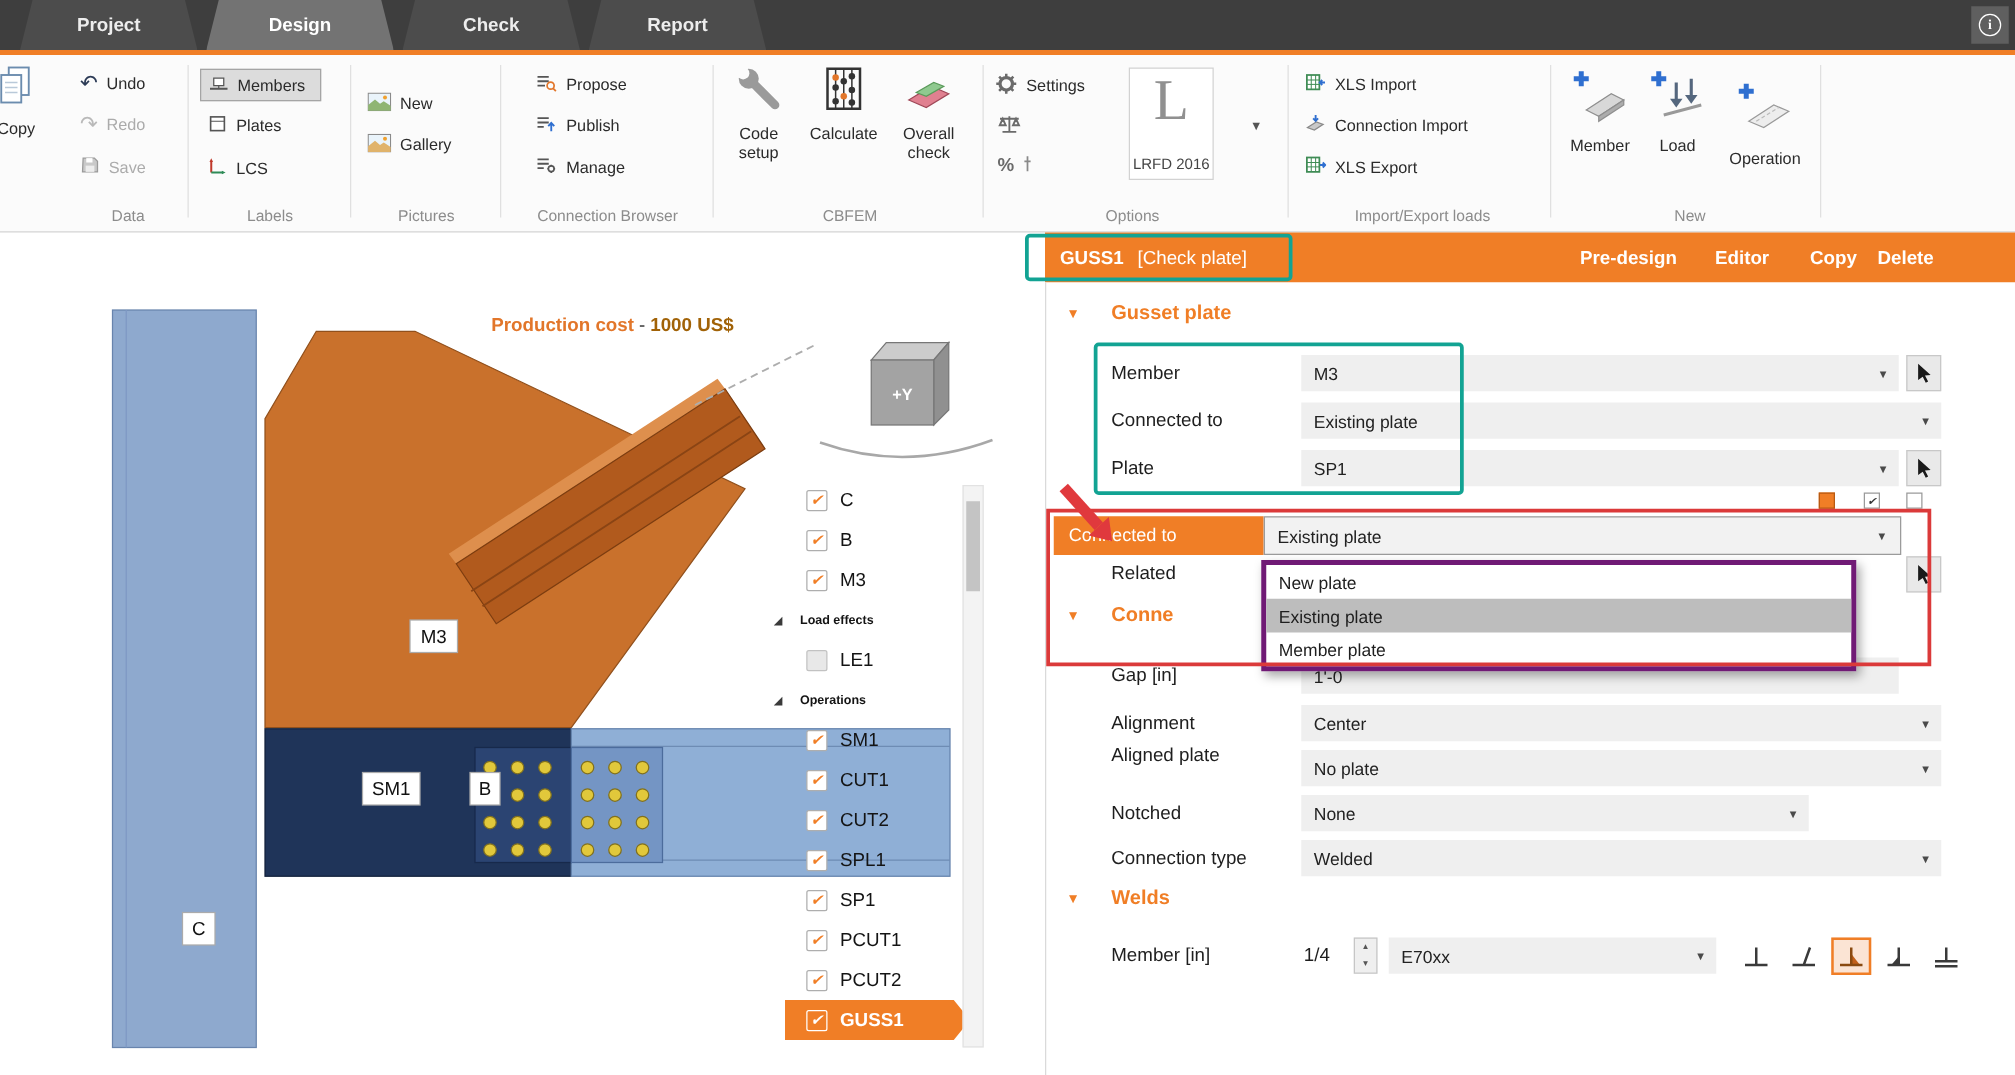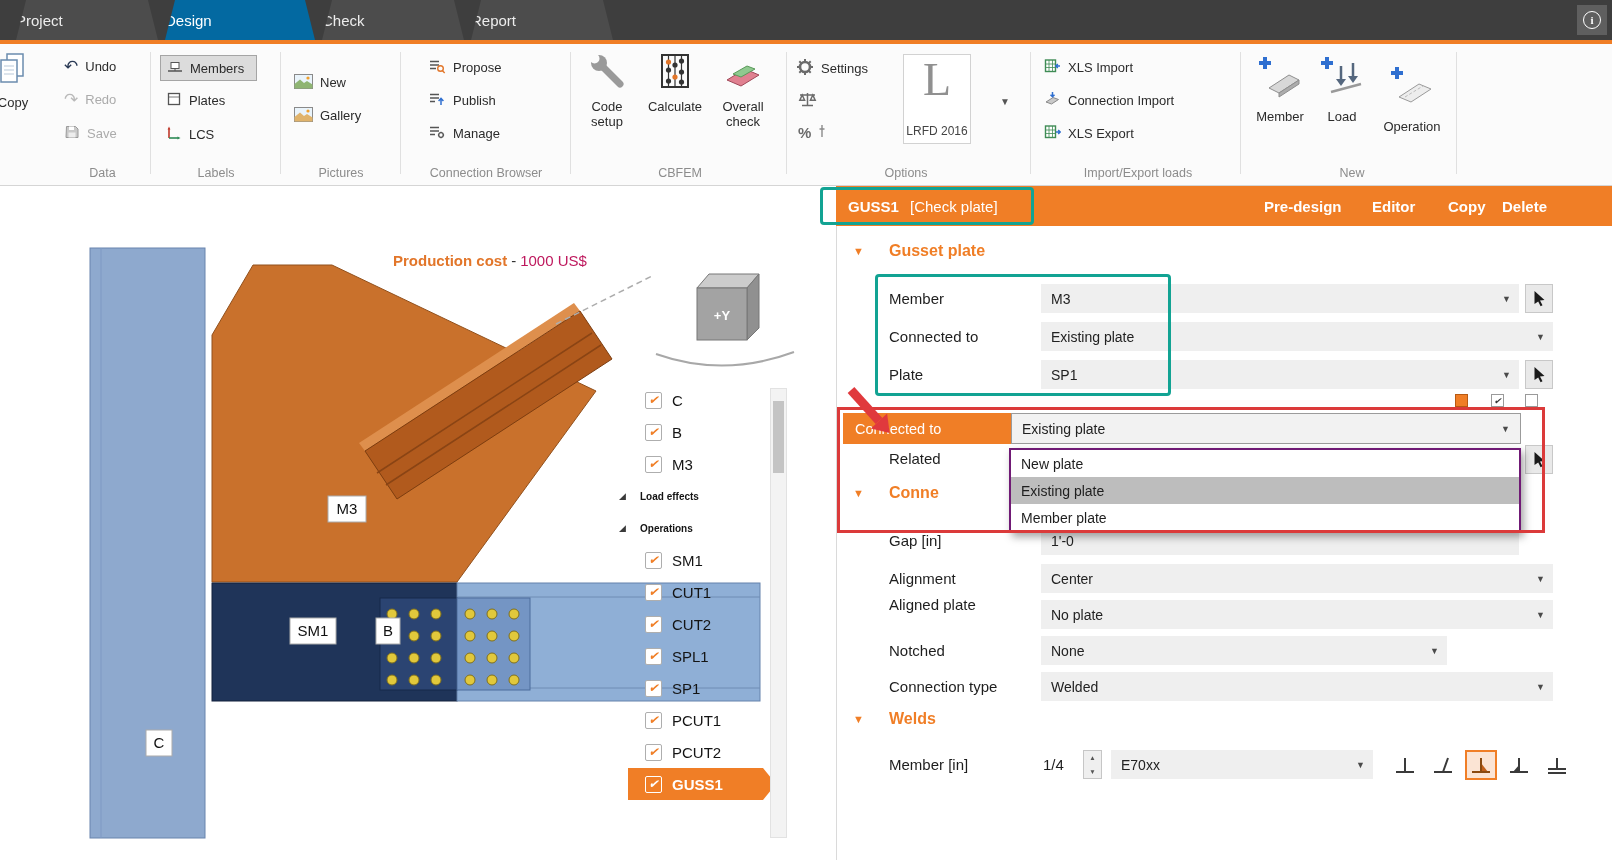--- a/index.html
+++ b/index.html
@@ -1,22 +1,22 @@
 <!DOCTYPE html>
 <html><head>
 <meta charset="utf-8">
 <style>
 *{margin:0;padding:0;box-sizing:border-box}
 body{font-family:"Liberation Sans",sans-serif;background:#fff;color:#222}
 .app{position:relative;width:1612px;height:860px;overflow:hidden;background:#fff}
 
 
 .tabbar{position:absolute;top:0;left:0;width:100%;height:44px;background:#3E3E3E;border-bottom:4px solid #F07E26;display:flex;align-items:stretch;padding-left:16px}
-.tab{margin-right:7px;display:flex;align-items:center;font-size:15px;font-weight:normal;color:#EDEDED;background:#4C4C4C;clip-path:polygon(10px 0,calc(100% - 10px) 0,100% 100%,0 100%)}
-.tab.active{background:#0369a1;color:#fff}
+.tab{margin-right:7px;display:flex;align-items:center;justify-content:center;font-size:15px;font-weight:bold;color:#EDEDED;background:#4C4C4C;clip-path:polygon(10px 0,calc(100% - 10px) 0,100% 100%,0 100%)}
+.tab.active{background:#737373;color:#fff}
 .infobox{position:absolute;right:5px;top:5px;width:30px;height:30px;background:#5F5F5F;display:flex;align-items:center;justify-content:center}
 .infobox .ic{width:18px;height:18px;border:1.5px solid #fff;border-radius:50%;color:#fff;font-size:11px;font-weight:bold;font-family:"Liberation Serif",serif;display:flex;align-items:center;justify-content:center}
 
 
 .ribbon{position:absolute;top:44px;left:0;width:100%;height:142px;background:#FBFBFB;border-bottom:1px solid #D5D5D5}
 .sep{position:absolute;top:8px;height:122px;width:1px;background:#E0E0E0}
 .grp{position:absolute;bottom:5px;font-size:12.5px;color:#8C8C8C;text-align:center}
 .rs{position:absolute;display:flex;align-items:center;gap:7px;font-size:13px;color:#2B2B2B;white-space:nowrap;line-height:1;cursor:default}
 .rs .gl{font-size:17px;line-height:1}
 .dis{color:#ABABAB}
@@ -36,21 +36,21 @@
 .propbar{position:absolute;top:186px;left:836px;width:776px;height:40px;background:#F07E26}
 .pb{position:absolute;top:0;height:40px;display:flex;align-items:center;font-size:15px;color:#fff}
 .bold{font-weight:bold}
 
 
 .scene{position:absolute;top:226px;left:0}
 .scene text{font-family:"Liberation Sans",sans-serif}
 .prodcost{position:absolute;left:393px;top:252px;font-size:15px;z-index:2}
 .prodcost .pc1{color:#E2762A;font-weight:bold}
 .prodcost .pc2{color:#333;margin:0 4px}
-.prodcost .pc3{color:#be185d;font-weight:normal}
+.prodcost .pc3{color:#a16207;font-weight:bold}
 
 
 .tree{position:absolute;left:612px;top:384px;width:176px;z-index:3}
 .trow{height:32px;display:flex;align-items:center}
 .cb{width:17px;height:17px;border:1px solid #AEAEAE;border-radius:2px;background:#fff;color:#F07E26;font-size:12px;display:flex;align-items:center;justify-content:center;margin-left:33px;flex:none}
 .cb.un{background:#E8E8E8;border-color:#C2C2C2}
 .exp{margin-left:7px;width:12px;font-size:9px;color:#3A3A3A;flex:none}
 .tlabel{margin-left:10px;font-size:15px;color:#141414}
 .glabel{margin-left:9px;font-size:10px;font-weight:bold;color:#141414}
 .trow.sel{background:#F07E26;margin-left:16px;width:148px;clip-path:polygon(0 0,calc(100% - 13px) 0,100% 50%,calc(100% - 13px) 100%,0 100%)}
@@ -73,21 +73,21 @@
 .step span{flex:1;display:flex;align-items:center;justify-content:center;font-size:6.5px;color:#555}
 .wbtn{position:absolute;width:32px;height:30px;background:#fff;display:flex;align-items:center;justify-content:center}
 .wbtn.wsel{border:2px solid #F07E26;background:#FBE4D4}
 .swatch{position:absolute;width:13px;height:13px;background:#F07E26;border:1px solid #B85A12}
 .minicb{position:absolute;width:13px;height:13px;border:1px solid #9A9A9A;background:#fff;font-size:9px;color:#333;display:flex;align-items:center;justify-content:center}
 
 
 .ovl-label{position:absolute;left:6px;top:187px;width:168px;height:31px;background:#F07E26;color:#fff;font-size:14.5px;display:flex;align-items:center;padding-left:12px;z-index:6}
 .ovl-value{position:absolute;left:174px;top:187px;width:510px;height:31px;background:#F2F2F2;border:1px solid #9B9B9B;display:flex;align-items:center;padding-left:10px;font-size:14px;z-index:6}
 .ovl-value .dda{position:absolute;right:10px;font-size:9px;color:#4A4A4A}
-.optlist{position:absolute;left:172px;top:222px;width:512px;background:#fff;border:2px solid #701a75;box-shadow:3px 4px 8px rgba(0,0,0,.35);z-index:6}
+.optlist{position:absolute;left:172px;top:222px;width:476px;background:#fff;border:4px solid #701a75;box-shadow:3px 4px 8px rgba(0,0,0,.35);z-index:6}
 .opt{height:27px;display:flex;align-items:center;padding-left:10px;font-size:14px;color:#1E1E1E}
 .opt.selop{background:#BDBDBD}
 
 
 .gbox{position:absolute;border:3px solid #12A393;border-radius:4px;z-index:9;pointer-events:none}
 .rbox{position:absolute;left:0;top:181px;width:708px;height:126px;border:3px solid #DB3A3A;z-index:8;pointer-events:none}
 .arrow-svg{position:absolute;left:0;top:146px;z-index:10;pointer-events:none}
 .z1{z-index:1}
 </style>
 </head>
@@ -419,20 +419,24 @@
         <span class="cb">
           <i>✔</i>
         </span>
         <span class="tlabel">M3</span>
       </div>
     <div class="trow">
         <span class="exp">◢</span>
         <span class="glabel">Load effects</span>
       </div>
     <div class="trow">
+        <span class="cb un"></span>
+        <span class="tlabel">LE1</span>
+      </div>
+    <div class="trow">
         <span class="exp">◢</span>
         <span class="glabel">Operations</span>
       </div>
     <div class="trow">
         <span class="cb">
           <i>✔</i>
         </span>
         <span class="tlabel">SM1</span>
       </div>
     <div class="trow">

